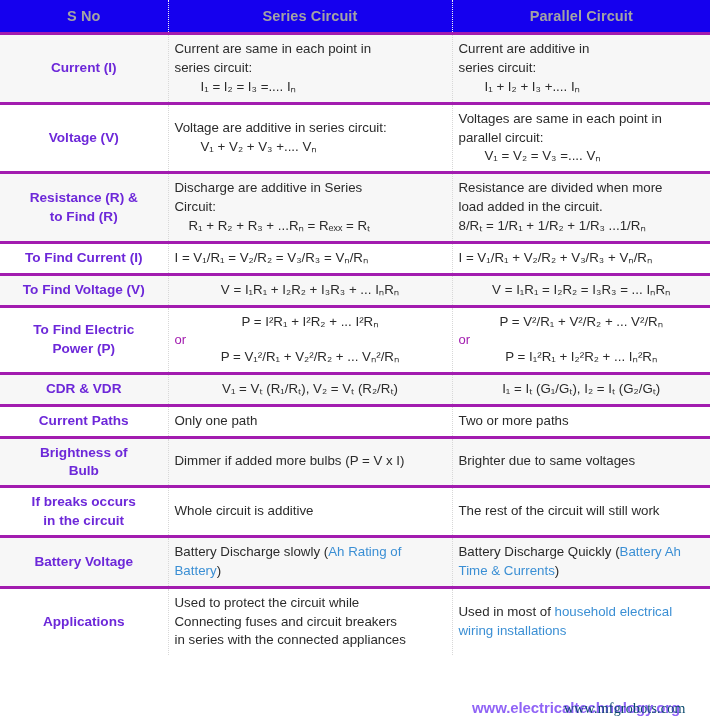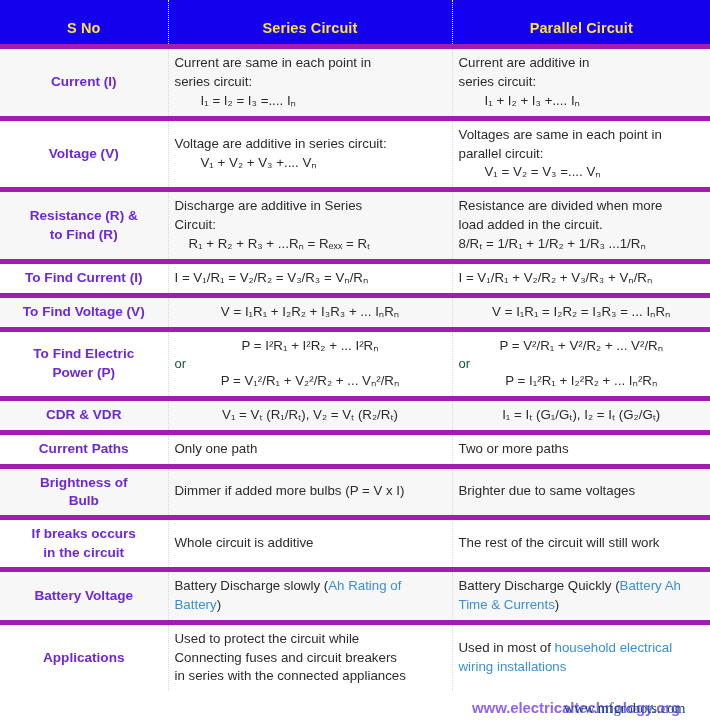--- a/index.html
+++ b/index.html
@@ -41,35 +41,35 @@
     width: 710px;
     table-layout: fixed;
     background: transparent;
   }
   table.cmp col.c0 { width: 168px; }
   table.cmp col.c1 { width: 284px; }
   table.cmp col.c2 { width: 258px; }
 
   thead th {
     background: #1500EE;
-    color: #fde047;
+    color: #a3a3a3;
     font-size: 14.5px;
     font-weight: bold;
     text-align: center;
-    padding: 20px 4px 8px 4px;
+    padding: 8px 4px 8px 4px;
     letter-spacing: .1px;
     border-right: 1px dotted #f0f0f0;
   }
   thead th:last-child { border-right: none; }
 
   tbody tr { background: #ffffff; }
   tbody tr.alt { background: #f7f7f7; }
 
   tbody td {
-    border-top: 5px solid #a21caf;
+    border-top: 3px solid #a21caf;
     border-right: 1px dotted #d8d8d8;
     padding: 5px 6px;
     vertical-align: middle;
     color: #2b2b2b;
     font-size: 13.3px;
     line-height: 1.42;
     background: transparent;
   }
   tbody td:last-child { border-right: none; }
 
@@ -86,21 +86,21 @@
 
   
   .ln { display: block; white-space: nowrap; }
   .ln.c { text-align: center; }
   .ln.ind { padding-left: 26px; }
   .ln.ind2 { padding-left: 14px; }
   .or {
     display: block;
     text-align: left;
     font-size: 13px;
-    color: #14532d;
+    color: #a21caf;
     margin: -1px 0 -1px 0;
   }
   a.lnk, .lnk {
     color: #3b8fd4;
     text-decoration: none;
   }
 
   
   .wm {
     position: absolute;

